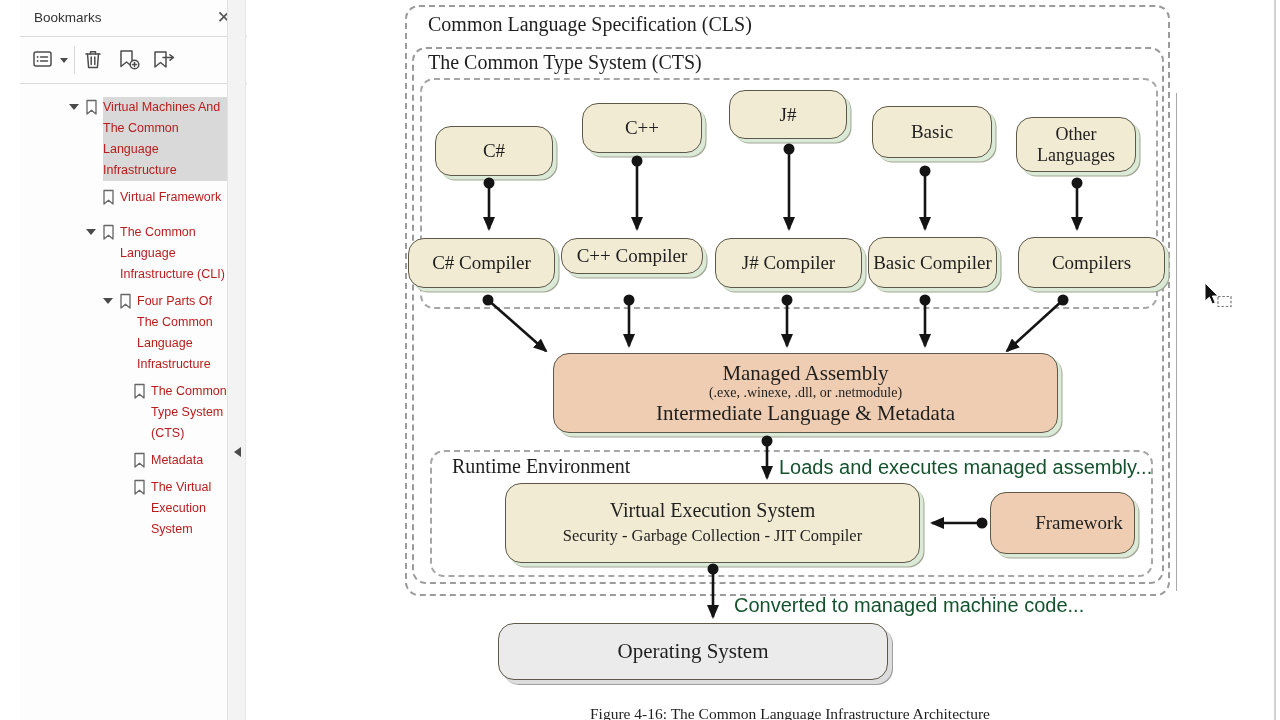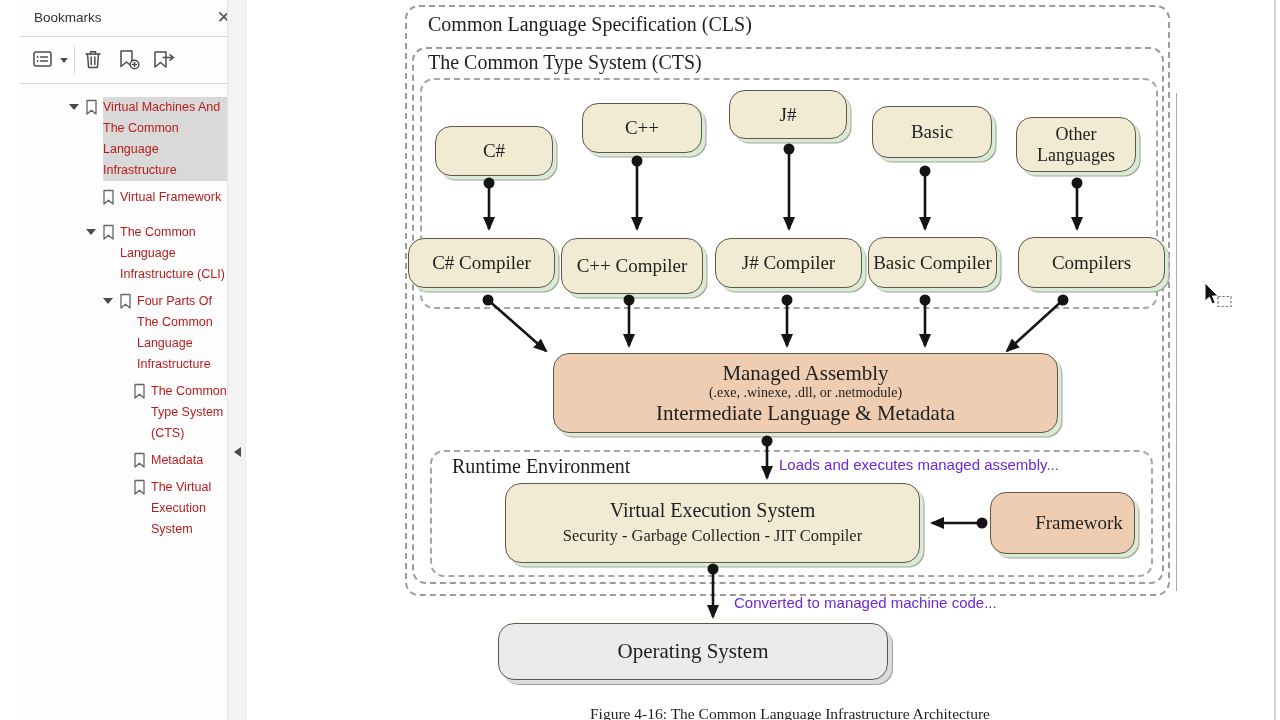--- a/index.html
+++ b/index.html
@@ -45,21 +45,21 @@
   .serif { font-family:"Liberation Serif","DejaVu Serif",serif; color:#1f1f1f; }
   .dashed { position:absolute; border:2px dashed #9b9b9b; border-radius:14px; z-index:1; background:transparent; }
   .dlabel { position:absolute; z-index:4; font-size:20px; white-space:nowrap; }
   .node { position:absolute; z-index:2; background:#f2ebd3; border:1px solid #5d594a; border-radius:16px;
           display:flex; flex-direction:column; align-items:center; justify-content:center; text-align:center;
           box-shadow:3.5px 3.5px 0 0 #dbe9d7, 4.5px 4.5px 0 0 #a0a593; }
   .node.salmon { background:#eecdb2; }
   .node.graybox { background:#ebebeb; box-shadow:4px 4px 0 0 #dcdcdc, 5px 5px 0 0 #9e9e9e; }
   .nl { font-size:19px; line-height:1.15; }
   #arrows { position:absolute; left:0; top:0; z-index:3; pointer-events:none; }
-  .alabel { position:absolute; z-index:4; font-size:15px; color:#6d28d9; white-space:nowrap; }
+  .alabel { position:absolute; z-index:4; font-size:20px; color:#14532d; white-space:nowrap; }
   #page-right-line { position:absolute; left:1176px; top:93px; width:1px; height:498px; background:#a8a8a8; z-index:0; }
   #win-right-line { position:absolute; left:1274px; top:0; width:2px; height:720px; background:#d2d2d2; }
   #caption { position:absolute; left:560px; top:705px; width:460px; text-align:center; font-size:15.5px; z-index:4; }
   #cursor { position:absolute; left:1203px; top:282px; z-index:10; pointer-events:none; }
 </style>
 </head>
 <body>
 
 <div id="sidebar">
   <div class="sb-header">
@@ -192,21 +192,21 @@
 <div class="node" style="left:872px; top:106px; width:120px; height:52px;">
     <div class="nl serif">Basic</div>
   </div>
 <div class="node" style="left:1016px; top:117px; width:120px; height:55px;">
     <div class="nl serif" style="font-size:18px; width:90px;">Other Languages</div>
   </div>
 
 <div class="node" style="left:408px; top:238px; width:147px; height:50px;">
     <div class="nl serif">C# Compiler</div>
   </div>
-<div class="node" style="left:561px; top:238px; width:142px; height:56px;">
+<div class="node" style="left:561px; top:238px; width:142px; height:36px;">
     <div class="nl serif">C++ Compiler</div>
   </div>
 <div class="node" style="left:715px; top:238px; width:147px; height:50px;">
     <div class="nl serif">J# Compiler</div>
   </div>
 <div class="node" style="left:868px; top:237px; width:129px; height:51px;">
     <div class="nl serif">Basic Compiler</div>
   </div>
 <div class="node" style="left:1018px; top:237px; width:147px; height:51px;">
     <div class="nl serif">Compilers</div>

